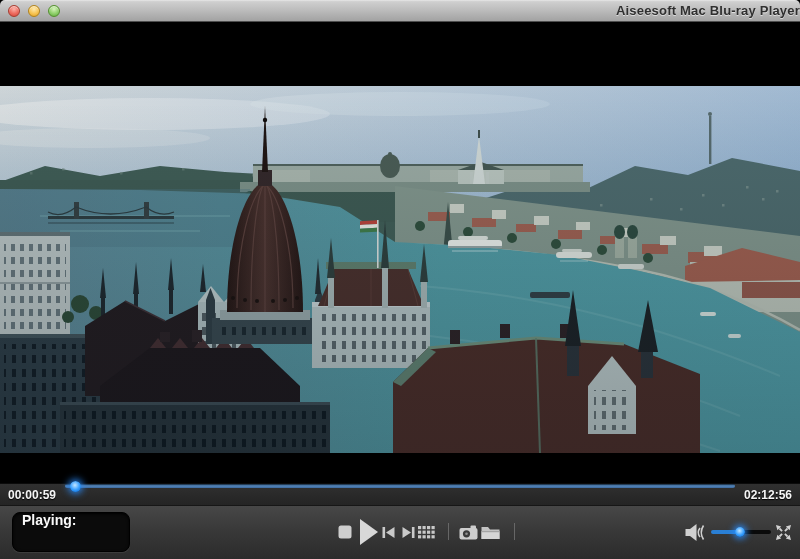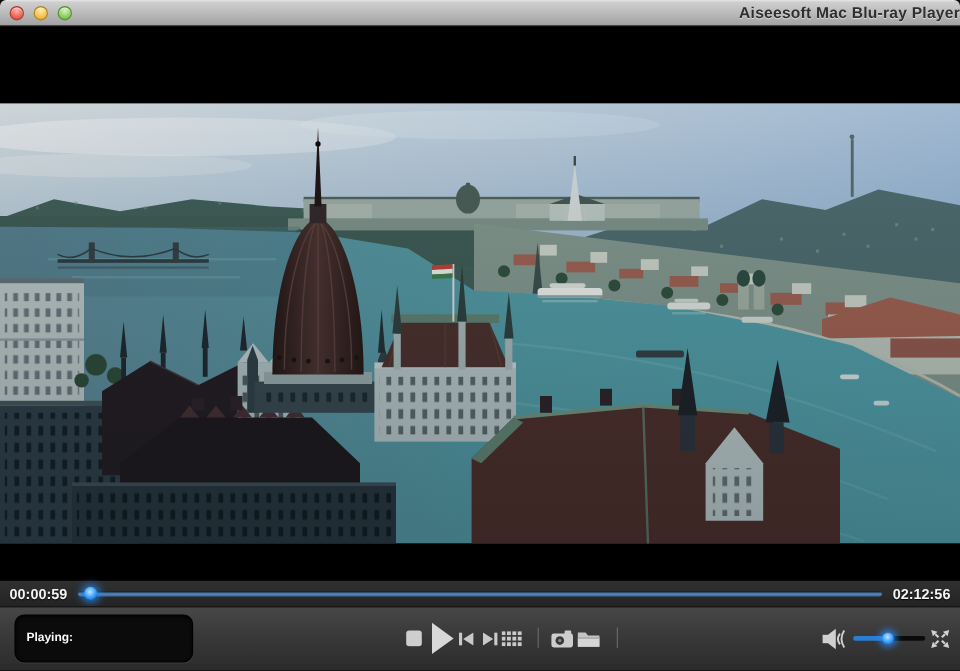--- a/index.html
+++ b/index.html
@@ -20,38 +20,38 @@
   .tl.green { background:radial-gradient(circle at 50% 30%, #d7f3bd, #8fd06a 55%, #5ba73d); border-color:#548f2e; }
   .title{ flex:1; text-align:right; font-size:13px; font-weight:bold; color:#2f2f2f;
           text-shadow:0 1px 0 rgba(255,255,255,.55); letter-spacing:.2px; }
 
   
   .video-area{ position:relative; height:461px; background:#000; }
   .video-frame{ position:absolute; left:0; top:64px; width:800px; height:367px; display:block; }
 
   
   .seek-row{ height:22px; background:linear-gradient(180deg,#303030,#242424);
-             border-top:1px solid #0b0b0b; display:flex; align-items:center; padding:0 8px; }
+             border-top:1px solid #0b0b0b; display:flex; padding:0 8px; }
   .time{ font-size:12px; font-weight:bold; color:#f5f5f5; line-height:22px; white-space:nowrap;
          text-shadow:0 1px 1px #000; }
   .seek-track{ position:relative; flex:1; height:4px; margin:0 9px; border-radius:2px;
     background:linear-gradient(180deg,#10202f 0%,#5587bc 45%,#3d699d 100%); }
   .seek-thumb{ position:absolute; left:1.5%; top:50%; width:11px; height:11px; margin:-5.5px 0 0 -5.5px;
     border-radius:50%;
     background:radial-gradient(circle at 45% 38%, #c3e6ff 0%, #39a0ff 50%, #0f6fd8 85%);
     box-shadow:0 0 7px 2px rgba(40,140,255,.85); cursor:pointer; }
 
   
   .controls{ position:relative; height:54px;
     background:linear-gradient(180deg,#474747 0%,#393939 45%,#2b2b2b 100%);
     border-top:1px solid #161616; }
-  .playing-box{ position:absolute; left:12px; top:6px; width:149px; height:40px;
+  .playing-box{ position:absolute; left:12px; top:6px; width:118px; height:40px;
     background:#0b0b0b; border:1px solid #000; border-radius:8px;
     box-shadow:inset 0 1px 3px #000, 0 1px 0 rgba(255,255,255,.07);
-    padding:11px 9px; color:#fafafa; font-size:10px; font-weight:bold; line-height:15px; }
+    padding:0 9px; color:#fafafa; font-size:14px; font-weight:bold; line-height:15px; }
   .ctl{ position:absolute; cursor:pointer; }
   .ctl svg{ display:block; }
   .sep{ position:absolute; width:1px; height:17px; top:17px; background:#777; opacity:.75; }
   .vol-track{ position:absolute; left:711px; top:24px; width:60px; height:4px; border-radius:2px;
     background:linear-gradient(90deg,#2a7fd4 0%,#2a7fd4 49%,#0a0a0a 49%,#0a0a0a 100%); cursor:pointer; }
   .vol-thumb{ position:absolute; left:29px; top:50%; width:10px; height:10px; margin:-5px 0 0 -5px;
     border-radius:50%;
     background:radial-gradient(circle at 45% 38%, #c3e6ff 0%, #39a0ff 50%, #0f6fd8 85%);
     box-shadow:0 0 6px 2px rgba(40,140,255,.85); }
 </style>

